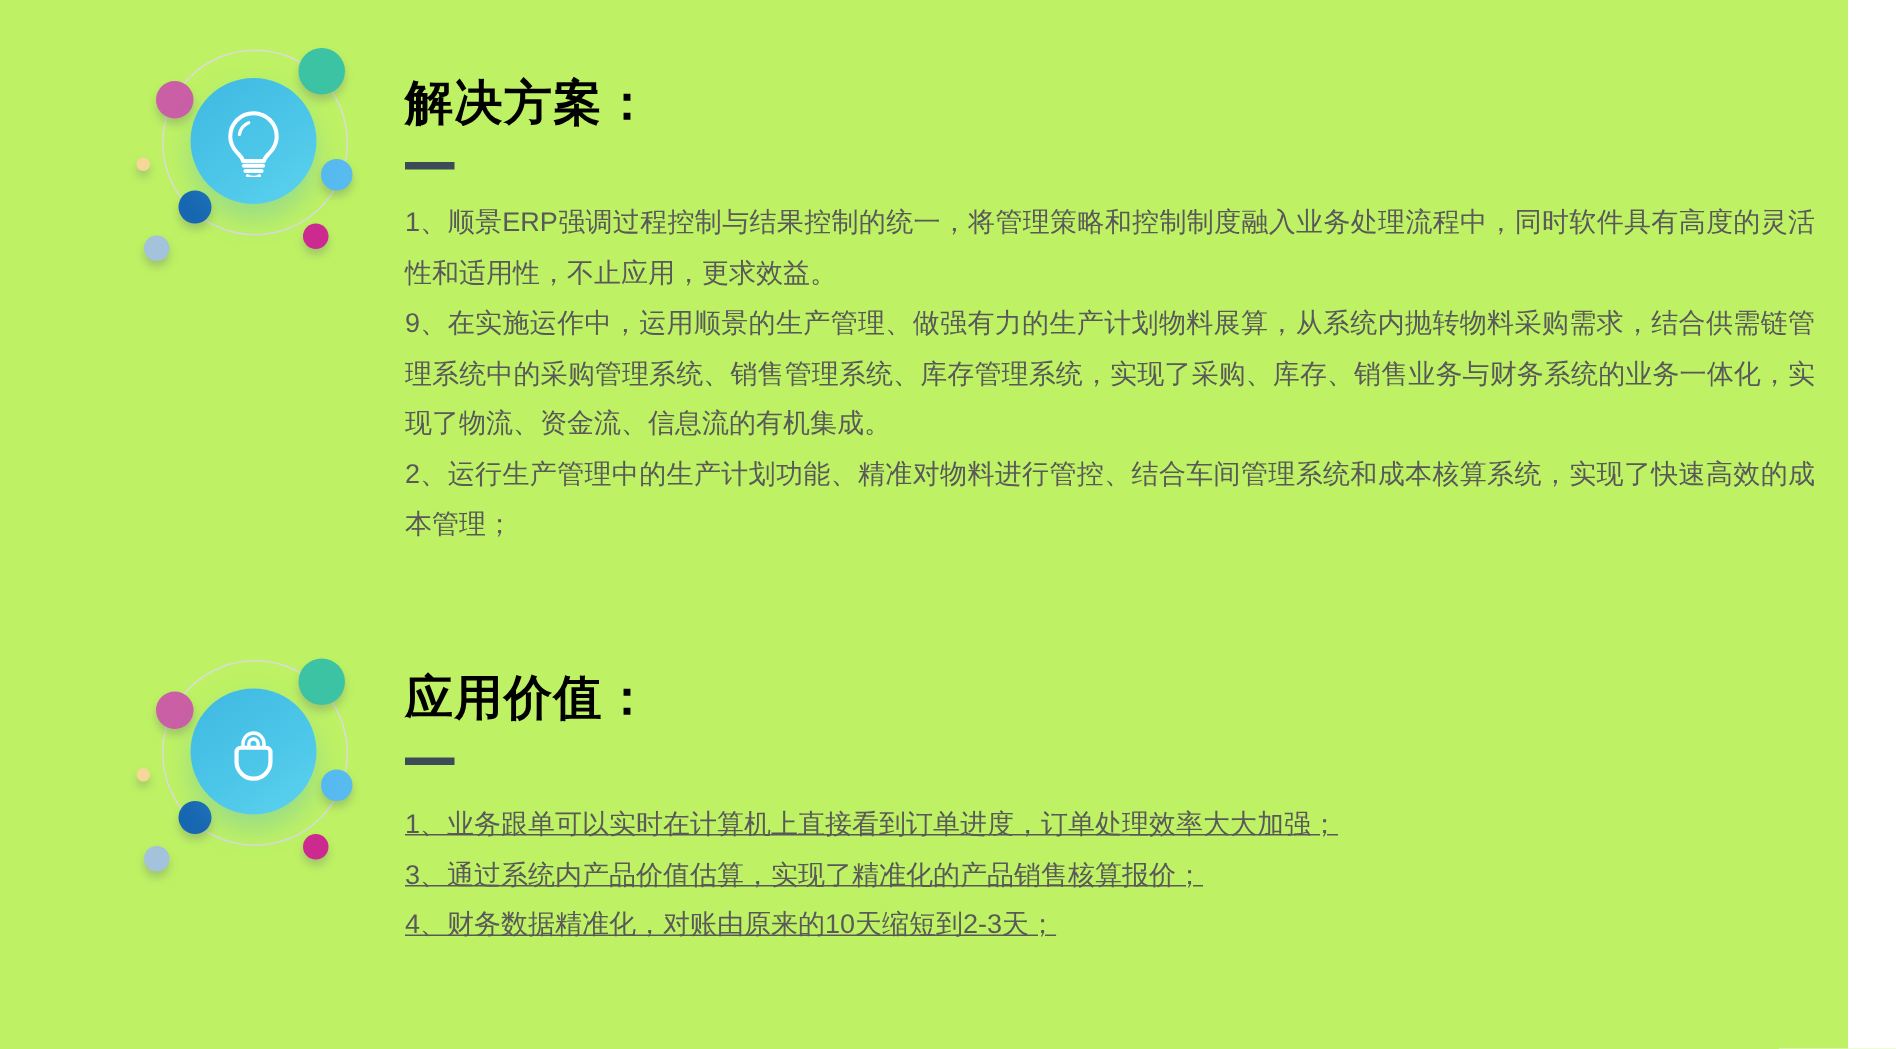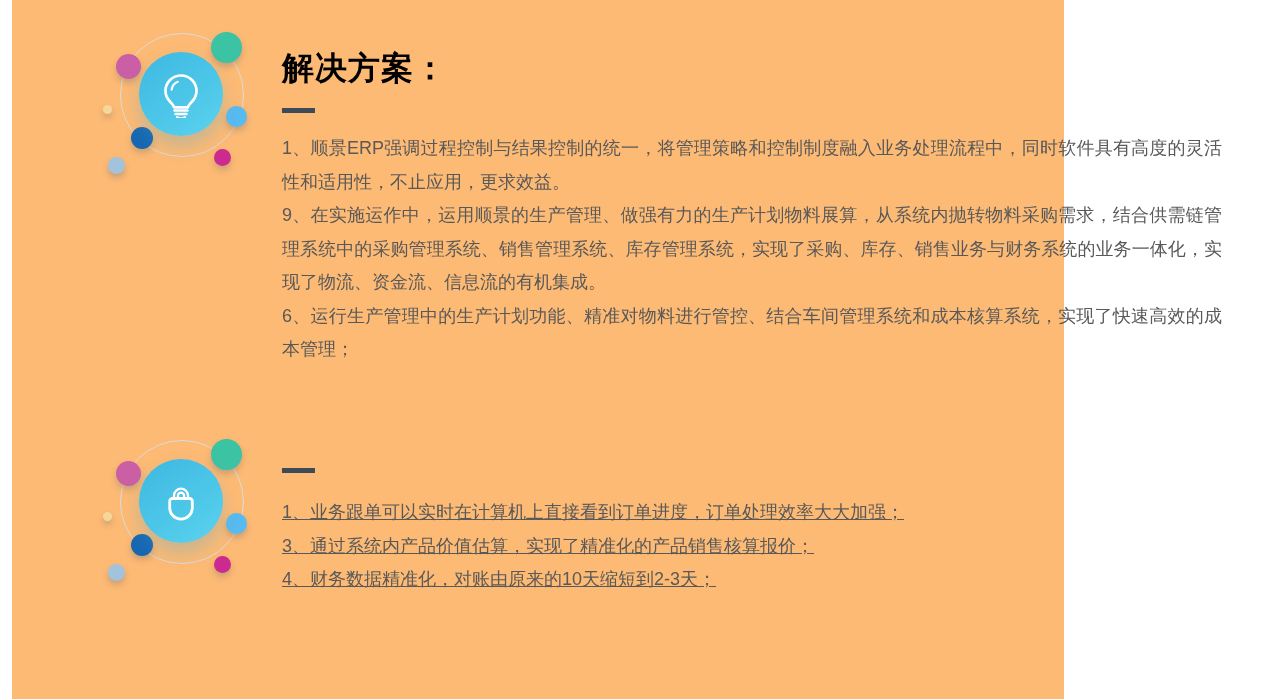--- a/index.html
+++ b/index.html
@@ -1,21 +1,21 @@
 <!DOCTYPE html>
 <html><head>
 <meta charset="utf-8">
 <style>
   * { margin: 0; padding: 0; box-sizing: border-box; }
   html, body { background: #ffffff; }
   body {
     font-family: "Liberation Sans", "DejaVu Sans", sans-serif;
     width: 1264px; height: 699px; overflow: hidden; position: relative;
   }
-  .page { position: absolute; left: 12px; top: 0; width: 1052px; height: 699px; background: #fdba74; }
+  .page { position: absolute; left: 0; top: 0; width: 1232px; height: 699px; background: #bef264; }
 
   
   .icon-group { position: absolute; left: 88px; width: 150px; height: 160px; }
   .icon-group.s1 { top: 28px; }
   .icon-group.s2 { top: 435px; }
 
   .ring {
     position: absolute; left: 20px; top: 5px; width: 124px; height: 124px;
     border: 1px solid #dbdbdb; border-radius: 50%;
   }
@@ -75,21 +75,21 @@
       </svg>
     </div>
   </div>
 
   <div class="content s1">
     <h2 class="section-title">解决方案：</h2>
     <div class="dash" style="background: rgb(61, 74, 87);"></div>
     <div class="paragraphs" style="color: rgb(89, 89, 89);">
       <p>1、顺景ERP强调过程控制与结果控制的统一，将管理策略和控制制度融入业务处理流程中，同时软件具有高度的灵活性和适用性，不止应用，更求效益。</p>
       <p>9、在实施运作中，运用顺景的生产管理、做强有力的生产计划物料展算，从系统内抛转物料采购需求，结合供需链管理系统中的采购管理系统、销售管理系统、库存管理系统，实现了采购、库存、销售业务与财务系统的业务一体化，实现了物流、资金流、信息流的有机集成。</p>
-      <p>6、运行生产管理中的生产计划功能、精准对物料进行管控、结合车间管理系统和成本核算系统，实现了快速高效的成本管理；</p>
+      <p>2、运行生产管理中的生产计划功能、精准对物料进行管控、结合车间管理系统和成本核算系统，实现了快速高效的成本管理；</p>
     </div>
   </div>
 
   <div class="icon-group s2">
     <div class="ring"></div>
     <span class="dot d-pink" style="background: rgb(203, 95, 165);"></span>
     <span class="dot d-teal" style="background: rgb(60, 195, 164);"></span>
     <span class="dot d-yellow" style="background: rgb(246, 215, 154);"></span>
     <span class="dot d-lightblue" style="background: rgb(88, 187, 240);"></span>
     <span class="dot d-darkblue" style="background: rgb(23, 103, 177);"></span>
@@ -98,20 +98,21 @@
     <div class="badge">
       <svg viewBox="0 0 48 48" fill="none" stroke="#ffffff" stroke-width="2.8" stroke-linecap="round" stroke-linejoin="round">
         <path d="M15.5 21.5 h17 a2.8 2.8 0 0 1 2.8 2.8 v6.5 a11.3 11.3 0 0 1 -22.6 0 v-6.5 a2.8 2.8 0 0 1 2.8 -2.8 z"></path>
         <path d="M17 21.3 v-2.6 a7 7 0 0 1 14 0 v2.6" stroke-width="2.3"></path>
         <path d="M20.9 21.3 v-2.5 a3.1 3.1 0 0 1 6.2 0 v2.5" stroke-width="2.3"></path>
       </svg>
     </div>
   </div>
 
   <div class="content s2">
+    <h2 class="section-title">应用价值：</h2>
     <div class="dash" style="background: rgb(61, 74, 87);"></div>
     <div class="paragraphs" style="color: rgb(89, 89, 89);">
       <p>1、业务跟单可以实时在计算机上直接看到订单进度，订单处理效率大大加强；</p>
       <p>3、通过系统内产品价值估算，实现了精准化的产品销售核算报价；</p>
       <p>4、财务数据精准化，对账由原来的10天缩短到2-3天；</p>
     </div>
   </div>
 
 </div>
 

